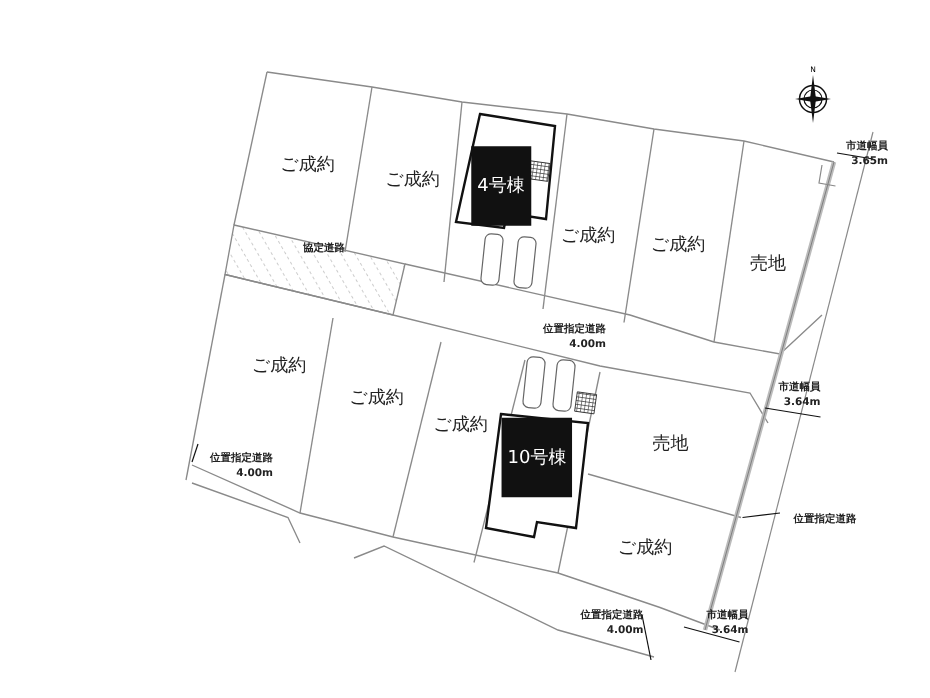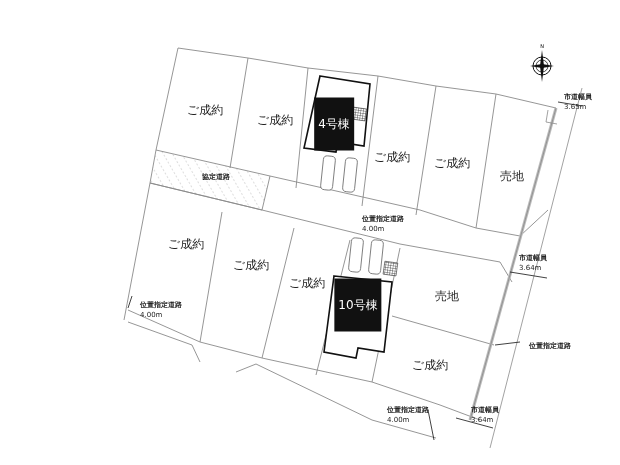--- a/index.html
+++ b/index.html
@@ -4,24 +4,24 @@
 <style>
   html, body { margin:0; padding:0; background:#ffffff; }
   body { width:620px; height:465px; overflow:hidden; position:relative;
          font-family:"DejaVu Sans", sans-serif; }
   #plan { position:absolute; left:0; top:0; width:620px; height:465px; }
   .lbl { position:absolute; font-size:12px; color:#222; white-space:nowrap;
          transform:translate(-50%,-50%); font-family:"DejaVu Sans", sans-serif; }
   .bldg { position:absolute; background:#111; color:#fff; font-size:12px;
           padding:18px 4px; white-space:nowrap; transform:translate(-50%,-50%);
           font-family:"DejaVu Sans", sans-serif; }
-  .road { position:absolute; font-size:7px; color:#222; text-align:left;
+  .road { position:absolute; font-size:7px; color:#222; text-align:right;
           line-height:10px; white-space:nowrap; transform:translate(-50%,-50%);
           font-weight:bold; font-family:"DejaVu Sans", sans-serif; }
-  .road .dim { font-weight:normal; display:block; }
+  .road .dim { font-weight:bold; display:block; }
 </style>
 </head>
 <body>
 
 <svg id="plan" viewBox="0 0 620 465" xmlns="http://www.w3.org/2000/svg">
   <defs>
     <pattern id="hatch" width="8" height="8" patternUnits="userSpaceOnUse" patternTransform="rotate(-30)">
       <line x1="0" y1="0" x2="0" y2="8" stroke="#aaa" stroke-width="0.8" stroke-dasharray="2,2"></line>
     </pattern>
     <pattern id="grid" width="2.5" height="2.5" patternUnits="userSpaceOnUse">
@@ -110,21 +110,21 @@
   <div class="lbl" style="left:186px;top:244px">ご成約</div>
   <div class="lbl" style="left:251px;top:265px">ご成約</div>
   <div class="lbl" style="left:307px;top:283px">ご成約</div>
   <div class="lbl" style="left:447px;top:296px">売地</div>
   <div class="lbl" style="left:430px;top:365px">ご成約</div>
 </div>
 
 <div class="bldg" style="left:334px;top:124px">4号棟</div>
 <div class="bldg" style="left:358px;top:305px">10号棟</div>
 
-<div class="road" style="left:216px;top:177px">
+<div class="road" style="left:216px;top:165px">
   <span>協定道路</span>
 </div>
 <div class="road" style="left:383px;top:224px">
   <span>位置指定道路</span>
   <span class="dim">4.00m</span>
 </div>
 <div class="road" style="left:161px;top:310px">
   <span>位置指定道路</span>
   <span class="dim">4.00m</span>
 </div>

